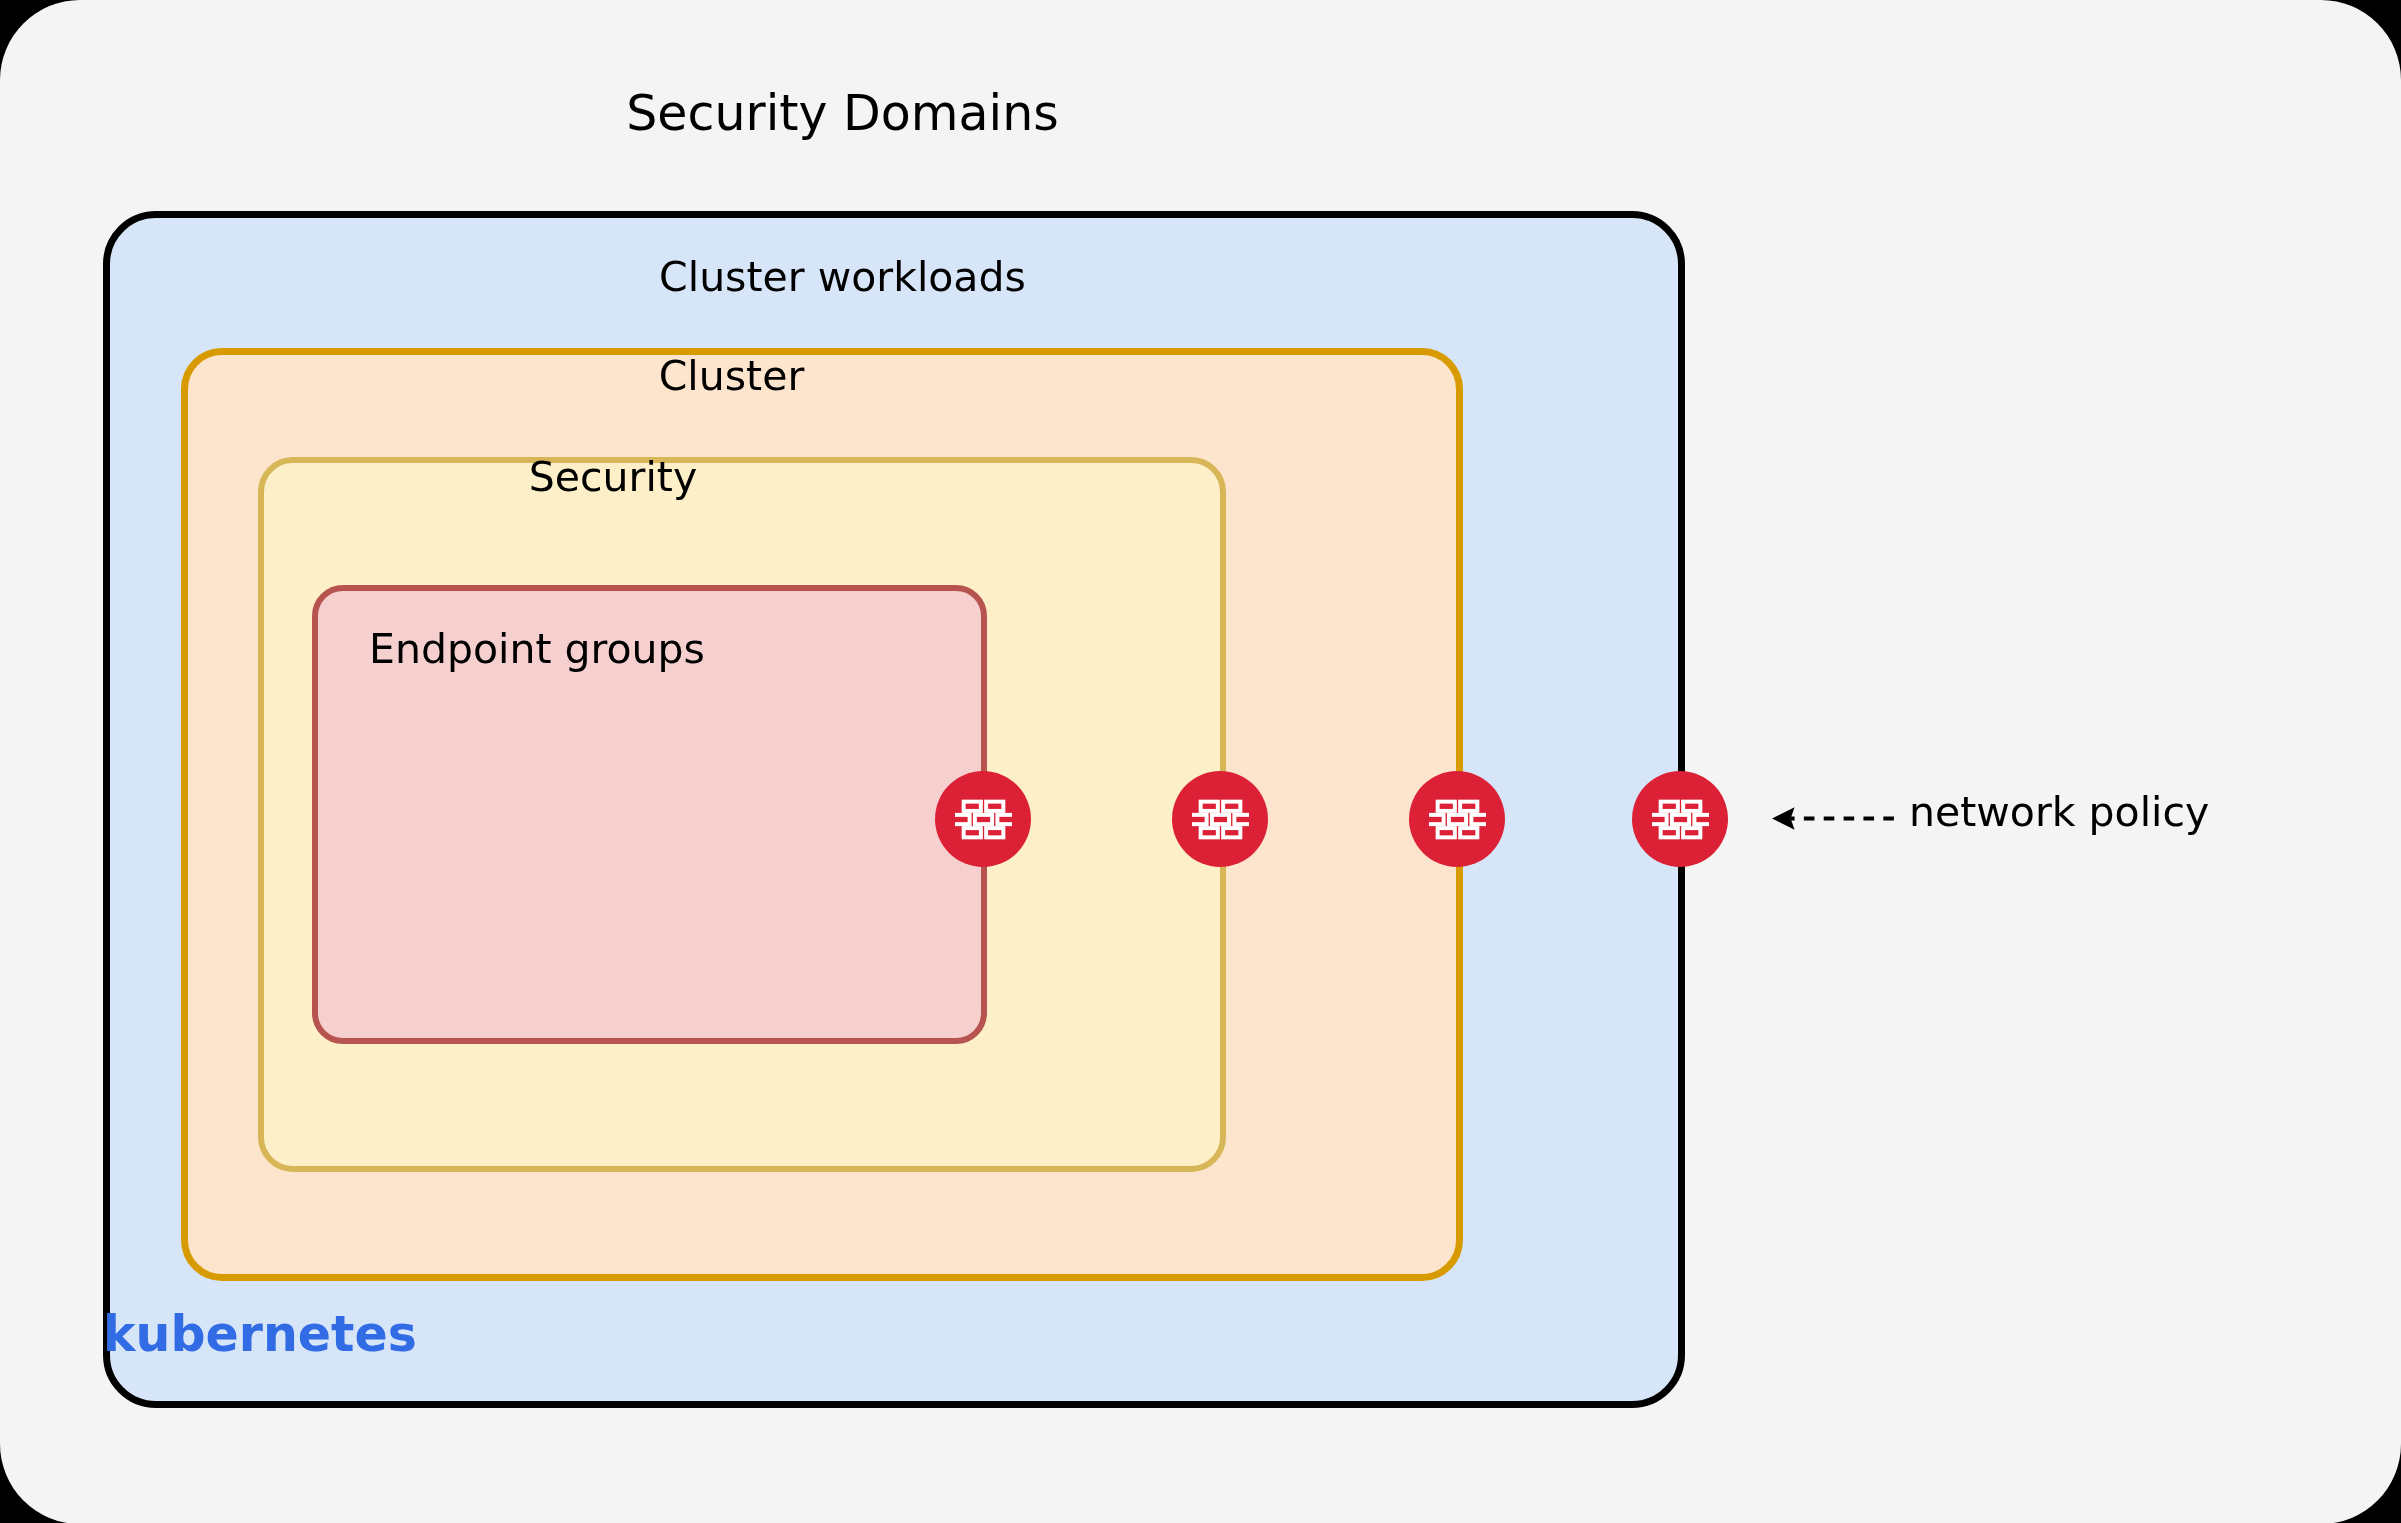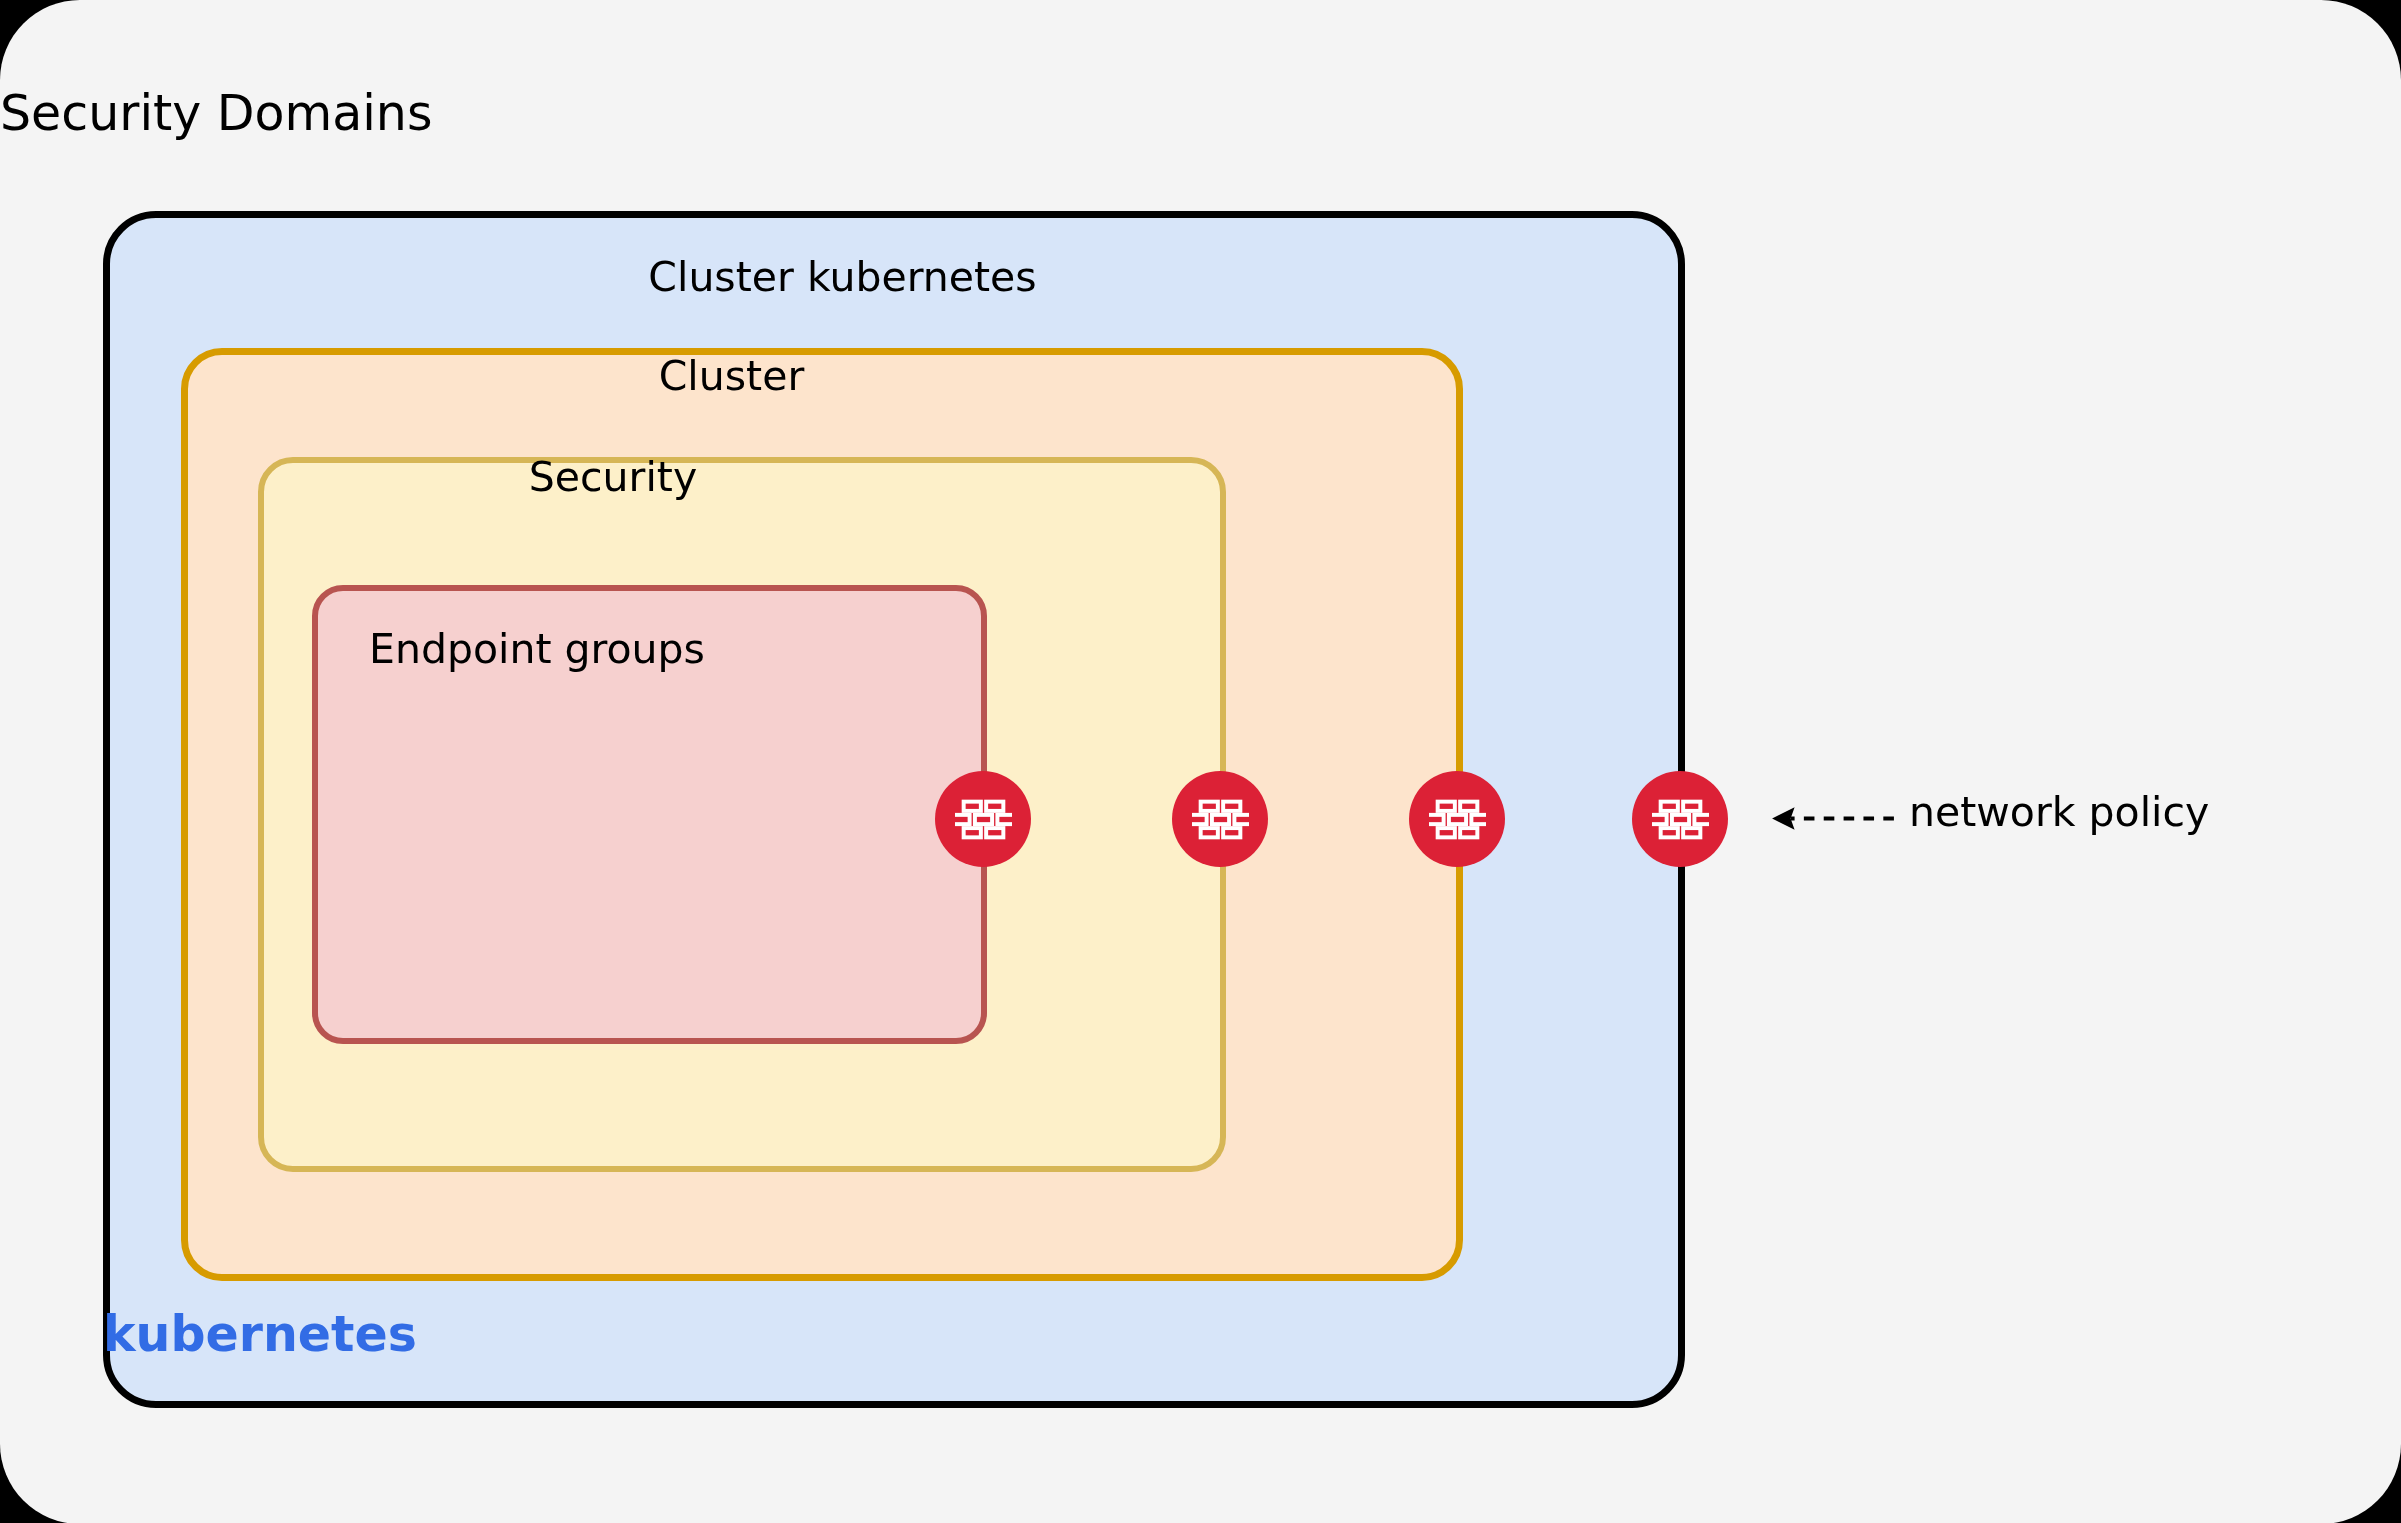--- a/index.html
+++ b/index.html
@@ -79,21 +79,21 @@
     position: absolute;
     color: #000000;
     white-space: nowrap;
     font-weight: 400;
   }
 
   .label-security-domains {
     left: 0px;
     top: 85px;
     width: 1685px;
-    text-align: left;
+    text-align: center;
     font-size: 49px;
   }
 
   .label-cluster-workloads {
     left: 0px;
     top: 253px;
     width: 1685px;
     text-align: center;
     font-size: 41px;
   }
@@ -165,21 +165,21 @@
 </head>
 <body>
 
 <div id="canvas">
 
   <div class="outer-card"></div>
 
   <div class="label label-security-domains">Security Domains</div>
 
   <div class="domain-box box-cluster"></div>
-  <div class="label label-cluster-workloads">Cluster kubernetes</div>
+  <div class="label label-cluster-workloads">Cluster workloads</div>
 
   <div class="domain-box box-tenant"></div>
   <div class="label label-tenant">Cluster</div>
 
   <div class="domain-box box-namespace"></div>
   <div class="label label-namespace">Security</div>
 
   <div class="domain-box box-endpoint"></div>
   <div class="label label-endpoint-groups">Endpoint groups</div>
 

